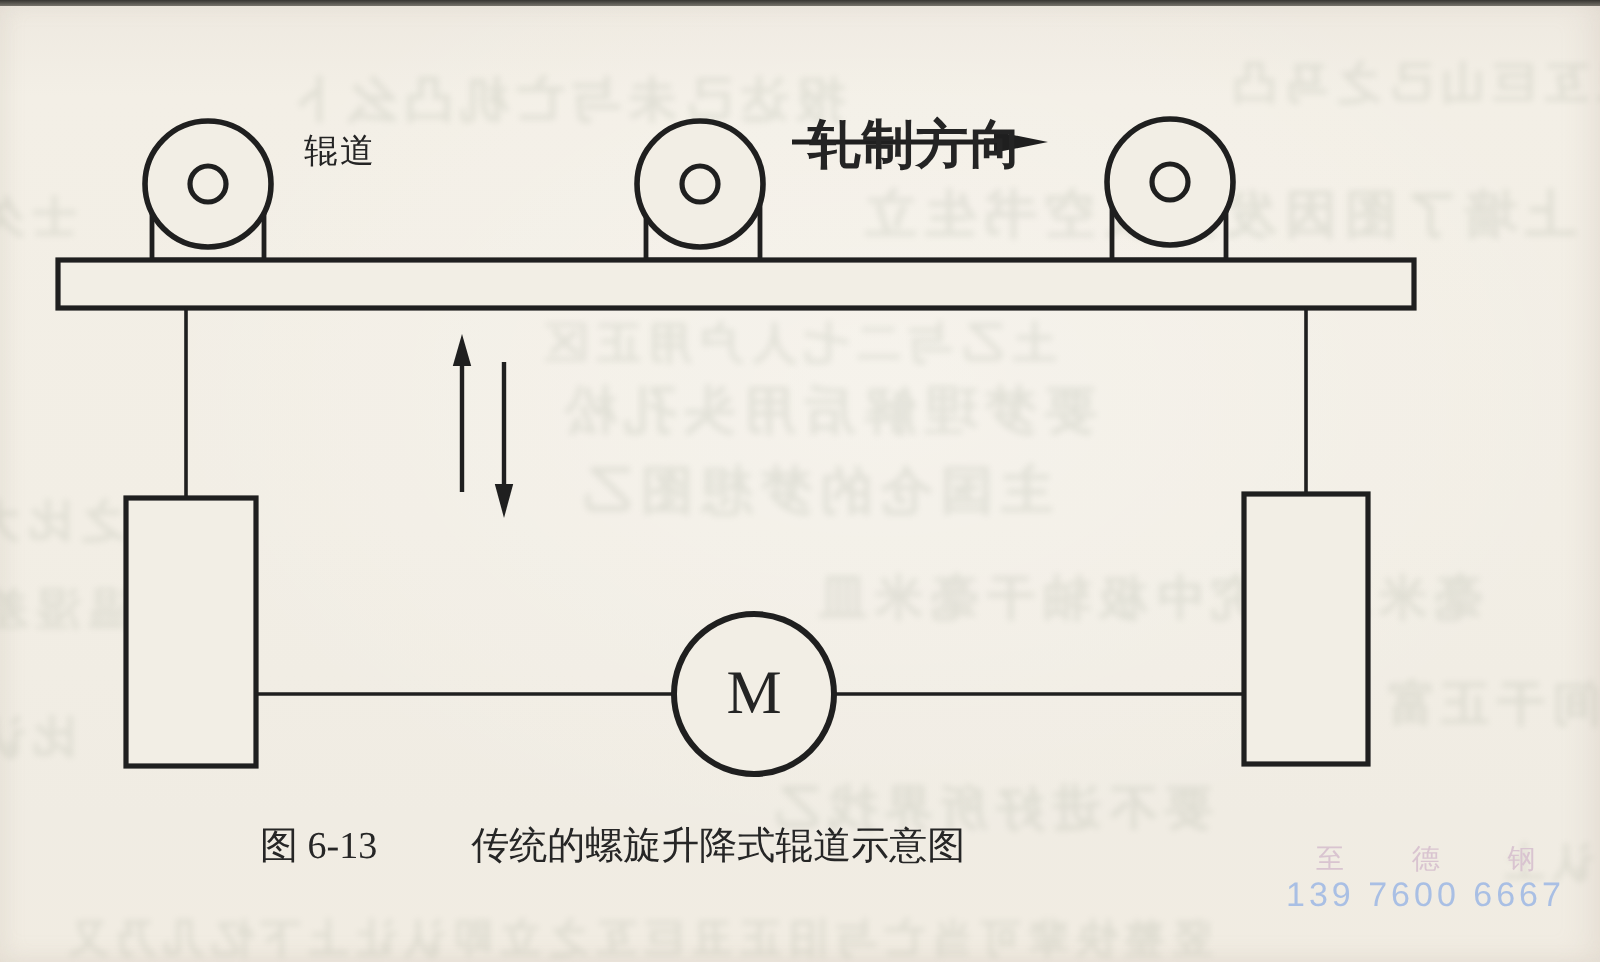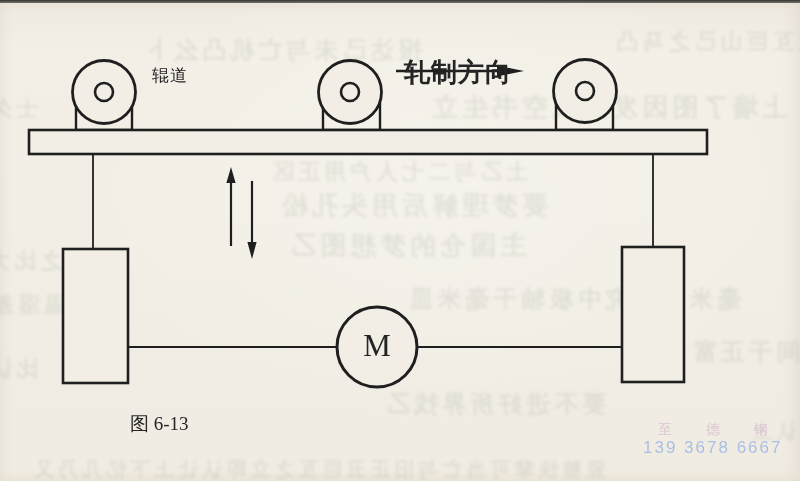--- a/index.html
+++ b/index.html
@@ -166,20 +166,21 @@
   </svg>
 
   <div id="roller-label" class="label">辊道</div>
 
   <div id="direction-label" class="label">轧制方向</div>
 
   <div id="motor-label" class="label">M</div>
 
   <div id="caption">
     <span>图 6-13</span>
+    <span>传统的螺旋升降式辊道示意图</span>
   </div>
 
   <div id="watermark">
     <div id="watermark-company">至 德 钢 业</div>
-    <div id="watermark-phone">139 3678 6667</div>
+    <div id="watermark-phone">139 7600 6667</div>
   </div>
 
 </div>
 
 </body></html>

